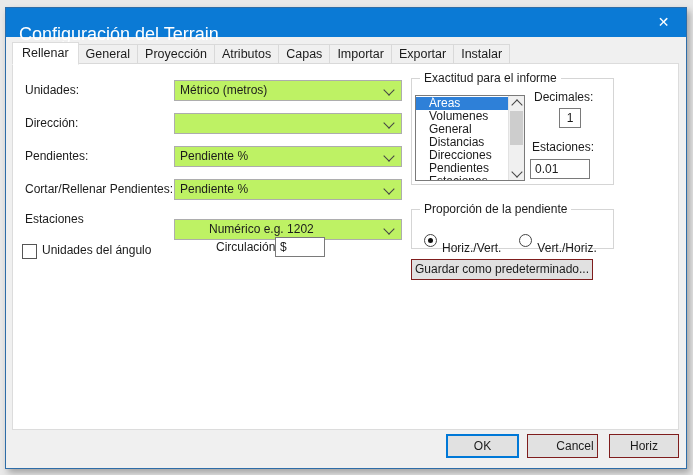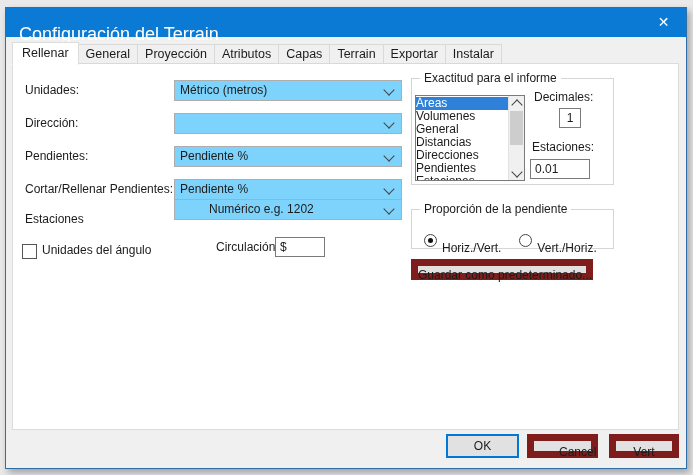--- a/index.html
+++ b/index.html
@@ -44,21 +44,21 @@
   
   .page{
     position:absolute;left:6px;top:55px;width:667px;height:367px;
     background:#fff;border:1px solid #dcdcdc;box-sizing:border-box;z-index:1;
   }
   .form-label{
     position:absolute;left:12px;font-size:12px;line-height:21px;white-space:nowrap;color:#1b1b1b;
   }
   .combo{
     position:absolute;left:161px;width:228px;height:21px;box-sizing:border-box;
-    background:#7dd3fc;border:1px solid #adadad;
+    background:#bef264;border:1px solid #adadad;
     font-size:12px;line-height:19px;padding:0 22px 0 5px;color:#1b1b1b;white-space:nowrap;overflow:hidden;
   }
   .chev{
     position:absolute;right:8px;width:7px;height:7px;display:block;
   }
   .chev-down{
     border-right:1.4px solid #454545;border-bottom:1.4px solid #454545;
     transform:rotate(45deg);
   }
   .chev-up{
@@ -91,21 +91,21 @@
   }
   .group-accuracy{left:398px;top:14px;width:203px;height:107px;}
   .group-slope{left:398px;top:145px;width:203px;height:40px;}
   
   .listbox{
     position:absolute;left:3px;top:16px;width:110px;height:86px;box-sizing:border-box;
     background:#fff;border:1px solid #7a7a7a;overflow:hidden;
   }
   .list-items{position:absolute;left:0;top:1px;right:16px;}
   .list-item{
-    height:13px;line-height:13px;font-size:12px;padding-left:0;white-space:nowrap;color:#1b1b1b;
+    height:13px;line-height:13px;font-size:12px;padding-left:13px;white-space:nowrap;color:#1b1b1b;
   }
   .list-item.selected{background:#2e80d8;color:#fff;}
   .vscroll{
     position:absolute;top:0;right:0;bottom:0;width:16px;background:#f0f0f0;border-left:1px solid #e2e2e2;box-sizing:border-box;
   }
   .vscroll .btn{position:absolute;left:0;right:0;height:14px;}
   .vscroll .btn .chev{left:4px;}
   .vscroll .btn-up{top:0;}
   .vscroll .btn-up .chev{top:5px;}
   .vscroll .btn-down{bottom:0;}
@@ -120,21 +120,21 @@
   .radio{
     width:13px;height:13px;border-radius:50%;background:#fff;border:1px solid #444;
     box-sizing:border-box;position:relative;flex:0 0 auto;
   }
   .radio.selected::after{
     content:"";position:absolute;left:3px;top:3px;width:5px;height:5px;border-radius:50%;background:#111;
   }
   .radio-label{font-size:12px;margin:16px 18px 0 5px;white-space:nowrap;}
   
   .btn-flat{
-    position:absolute;box-sizing:border-box;background:#e1e1e1;border:7px solid #7f1d1d;
+    position:absolute;box-sizing:border-box;background:#e1e1e1;border:1px solid #7f1d1d;
     font-family:inherit;font-size:12px;color:#1b1b1b;text-align:center;white-space:nowrap;
   }
   .save-default{left:398px;top:195px;width:182px;height:21px;line-height:19px;}
   .footer-btn{top:426px;width:73px;height:24px;line-height:22px;}
   .footer-btn.ok{left:440px;border:2px solid #0078d7;line-height:20px;}
   .footer-btn.cancel{left:521px;width:71px;padding-left:25px;}
   .footer-btn.help{left:603px;width:70px;}
 </style>
 </head>
 <body>
@@ -145,21 +145,21 @@
     <span class="title">Configuración del Terrain</span>
     <span class="close-btn">✕</span>
   </div>
 
   <div class="tabs">
     <span class="tab active">Rellenar</span>
     <span class="tab">General</span>
     <span class="tab">Proyección</span>
     <span class="tab">Atributos</span>
     <span class="tab">Capas</span>
-    <span class="tab">Terrain</span>
+    <span class="tab">Importar</span>
     <span class="tab">Exportar</span>
     <span class="tab">Instalar</span>
   </div>
 
   <div class="page">
 
     <span class="form-label" style="top:16px;">Unidades:</span>
     <span class="form-label" style="top:49px;">Dirección:</span>
     <span class="form-label" style="top:82px;">Pendientes:</span>
     <span class="form-label" style="top:115px;">Cortar/Rellenar Pendientes:</span>
@@ -173,21 +173,21 @@
       <span class="chev chev-down"></span>
     </div>
     <div class="combo" style="top:82px;">
       <span>Pendiente %</span>
       <span class="chev chev-down"></span>
     </div>
     <div class="combo" style="top:115px;">
       <span>Pendiente %</span>
       <span class="chev chev-down"></span>
     </div>
-    <div class="combo" style="top:135px;padding-left:34px;">
+    <div class="combo" style="top:155px;padding-left:34px;">
       <span>Numérico e.g. 1202</span>
       <span class="chev chev-down"></span>
     </div>
 
     <span class="checkbox"></span>
     <span class="checkbox-label">Unidades del ángulo</span>
 
     <span class="circ-label">Circulación:</span>
     <div class="edit circ-input">
       <span>$</span>
@@ -237,15 +237,15 @@
         <span class="radio-label">Vert./Horiz.</span>
       </div>
     </div>
 
     <div class="btn-flat save-default">Guardar como predeterminado...</div>
 
   </div>
 
   <div class="btn-flat footer-btn ok">OK</div>
   <div class="btn-flat footer-btn cancel">Cancel</div>
-  <div class="btn-flat footer-btn help">Vert</div>
+  <div class="btn-flat footer-btn help">Horiz</div>
 
 </div>
 
 </body></html>

